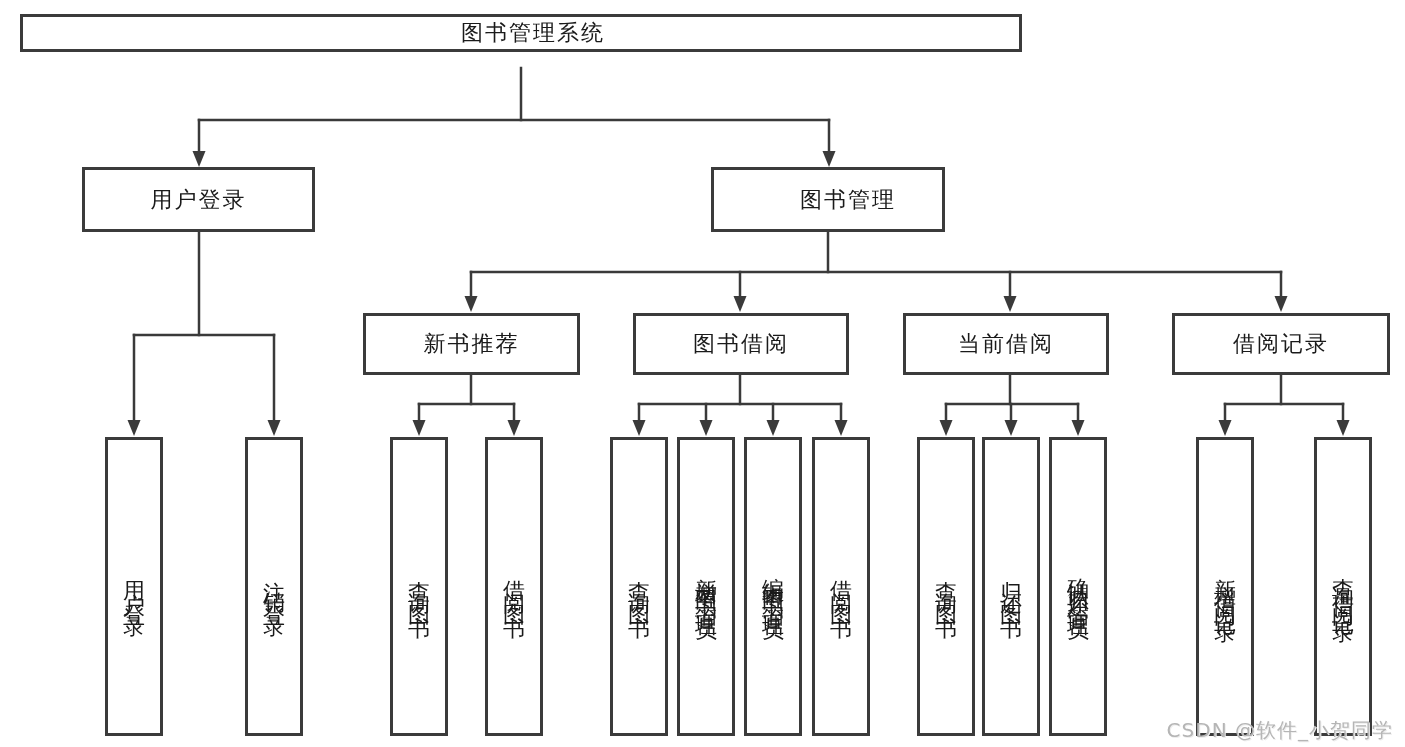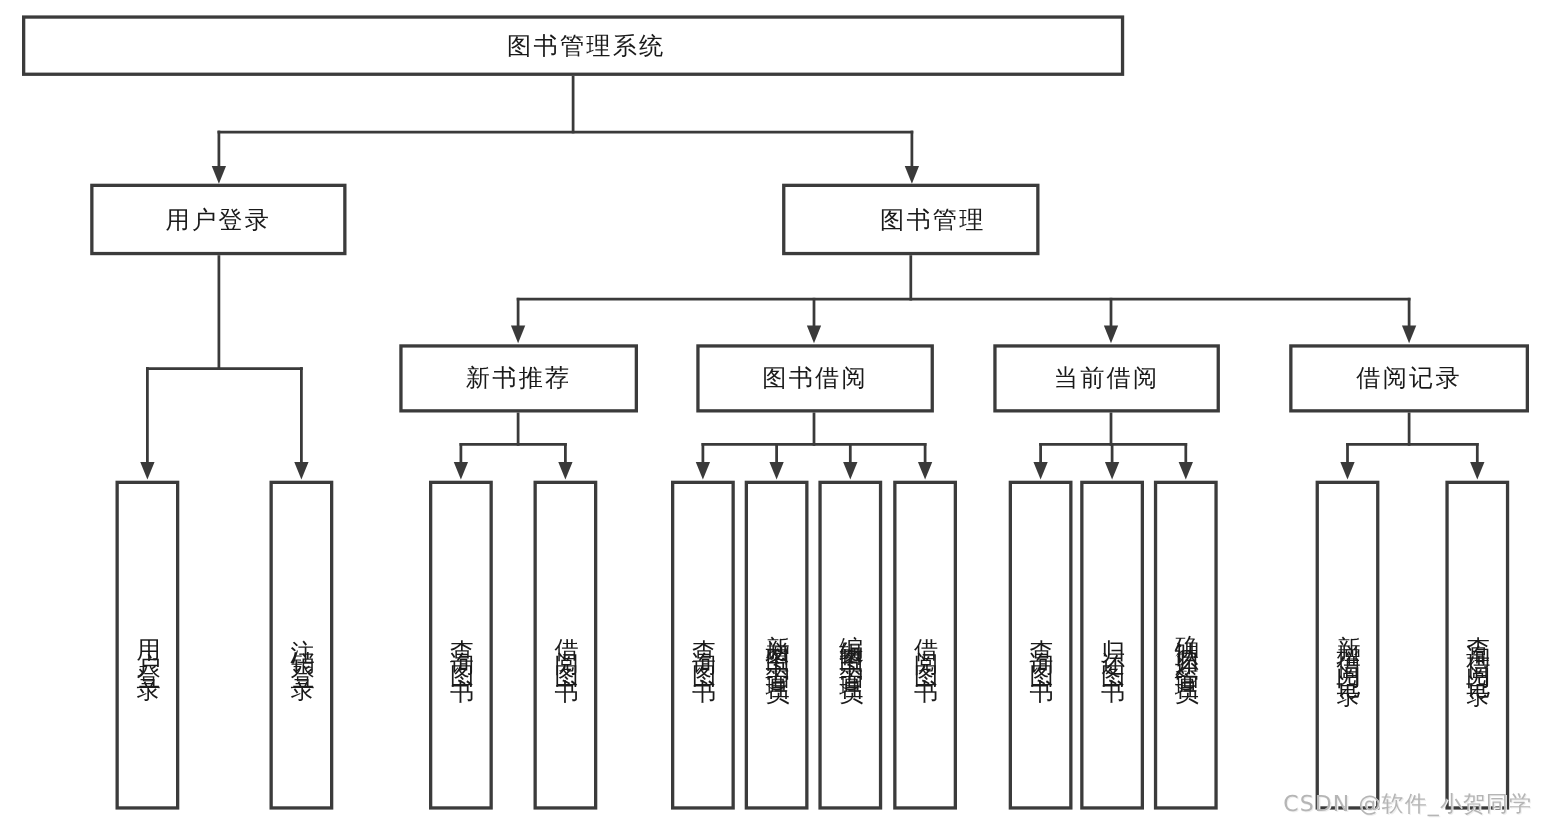--- a/index.html
+++ b/index.html
@@ -27,21 +27,21 @@
     background: #ffffff;
     border: 3px solid #3b3b3b;
     display: flex;
     align-items: center;
     justify-content: center;
     color: #1a1a1a;
     font-size: 22px;
     letter-spacing: 2px;
     white-space: nowrap;
   }
-  .box.root  { left: 20px;  top: 14px;  width: 1002px; height: 55px; padding-left: 24px; }
+  .box.root  { left: 20px;  top: 14px;  width: 1002px; height: 38px; padding-left: 24px; }
   .box.l2a   { left: 82px;  top: 167px; width: 233px;  height: 65px; }
   .box.l2b   { left: 711px; top: 167px; width: 234px;  height: 65px; padding-left: 40px; }
   .box.l3    { top: 313px; height: 62px; }
   .box.l3a   { left: 363px;  width: 217px; }
   .box.l3b   { left: 633px;  width: 216px; }
   .box.l3c   { left: 903px;  width: 206px; }
   .box.l3d   { left: 1172px; width: 218px; }
   .box.leaf  { top: 437px; height: 299px; width: 58px; }
   .v-label {
     display: block;

